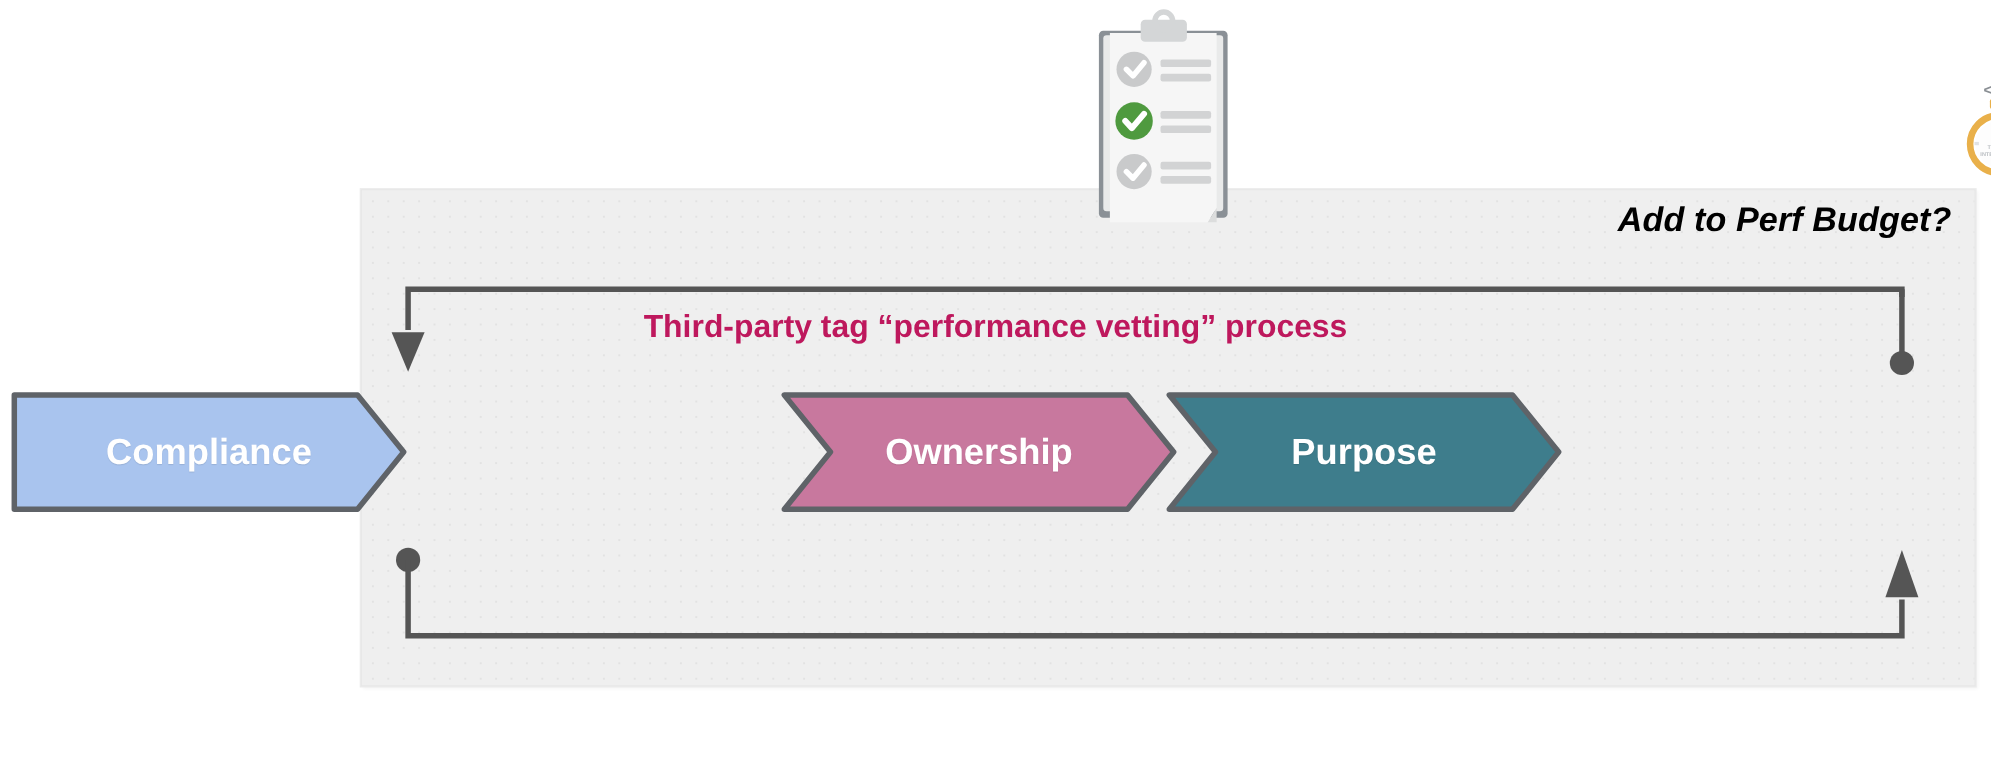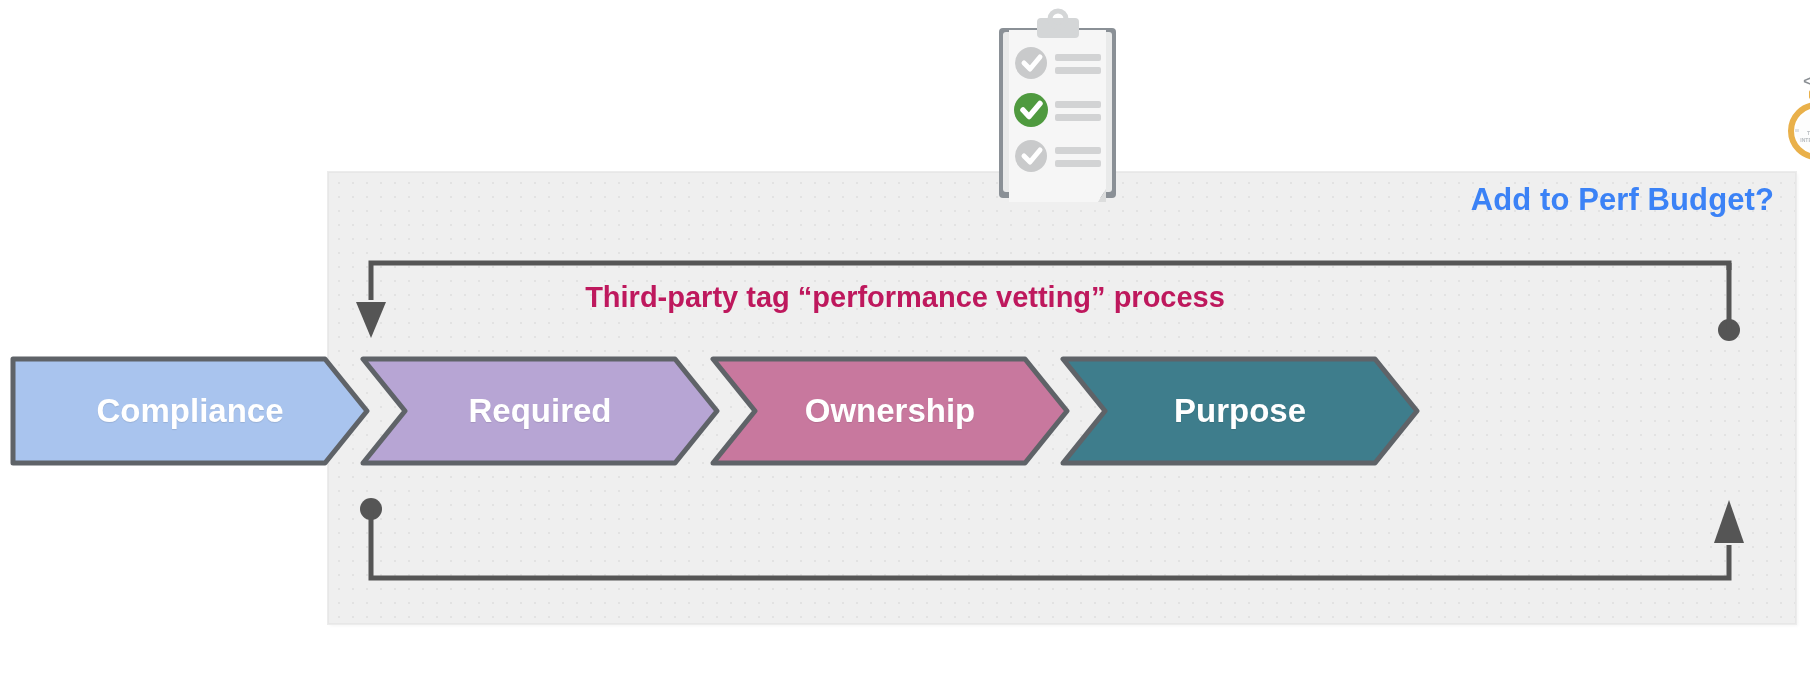--- a/index.html
+++ b/index.html
@@ -188,37 +188,31 @@
   </g>
 
   <g>
     <circle cx="371" cy="509" r="11" fill="#555555"></circle>
     <path d="M371 509 L371 578 L1729 578 L1729 545" fill="none" stroke="#555555" stroke-width="5" stroke-linecap="butt"></path>
     <path d="M1729 500 L1744 543 L1714 543 Z" fill="#555555"></path>
   </g>
 </svg>
 
 <div id="process-title">Third-party tag “performance vetting” process</div>
-<div id="perf-budget-label" style="color: #3b82f6;">Add to Perf Budget?</div>
+<div id="perf-budget-label" style="color: #000000; font-style: italic;">Add to Perf Budget?</div>
 
 <div id="chevron-row">
 
   <div class="chev" style="left:0px; width:360px;">
     <svg class="shape" viewBox="0 0 360 110" preserveAspectRatio="none">
       <path d="M3 3 L315 3 L357 55 L315 107 L3 107 Z" fill="#a9c4ee" stroke="#5f6368" stroke-width="5" stroke-linejoin="round"></path>
     </svg>
     <span class="label">Compliance</span>
   </div>
 
-  <div class="chev" style="left:350px; width:360px;">
-    <svg class="shape" viewBox="0 0 360 110" preserveAspectRatio="none">
-      <path d="M3 3 L315 3 L357 55 L315 107 L3 107 L45 55 Z" fill="#b7a5d4" stroke="#5f6368" stroke-width="5" stroke-linejoin="round"></path>
-    </svg>
-    <span class="label">Required</span>
-  </div>
 
   <div class="chev" style="left:1050px; width:360px;">
     <svg class="shape" viewBox="0 0 360 110" preserveAspectRatio="none">
       <path d="M3 3 L315 3 L357 55 L315 107 L3 107 L45 55 Z" fill="#3e7d8c" stroke="#5f6368" stroke-width="5" stroke-linejoin="round"></path>
     </svg>
     <span class="label">Purpose</span>
   </div>
 
   <div class="chev" style="left:700px; width:360px;">
     <svg class="shape" viewBox="0 0 360 110" preserveAspectRatio="none">

